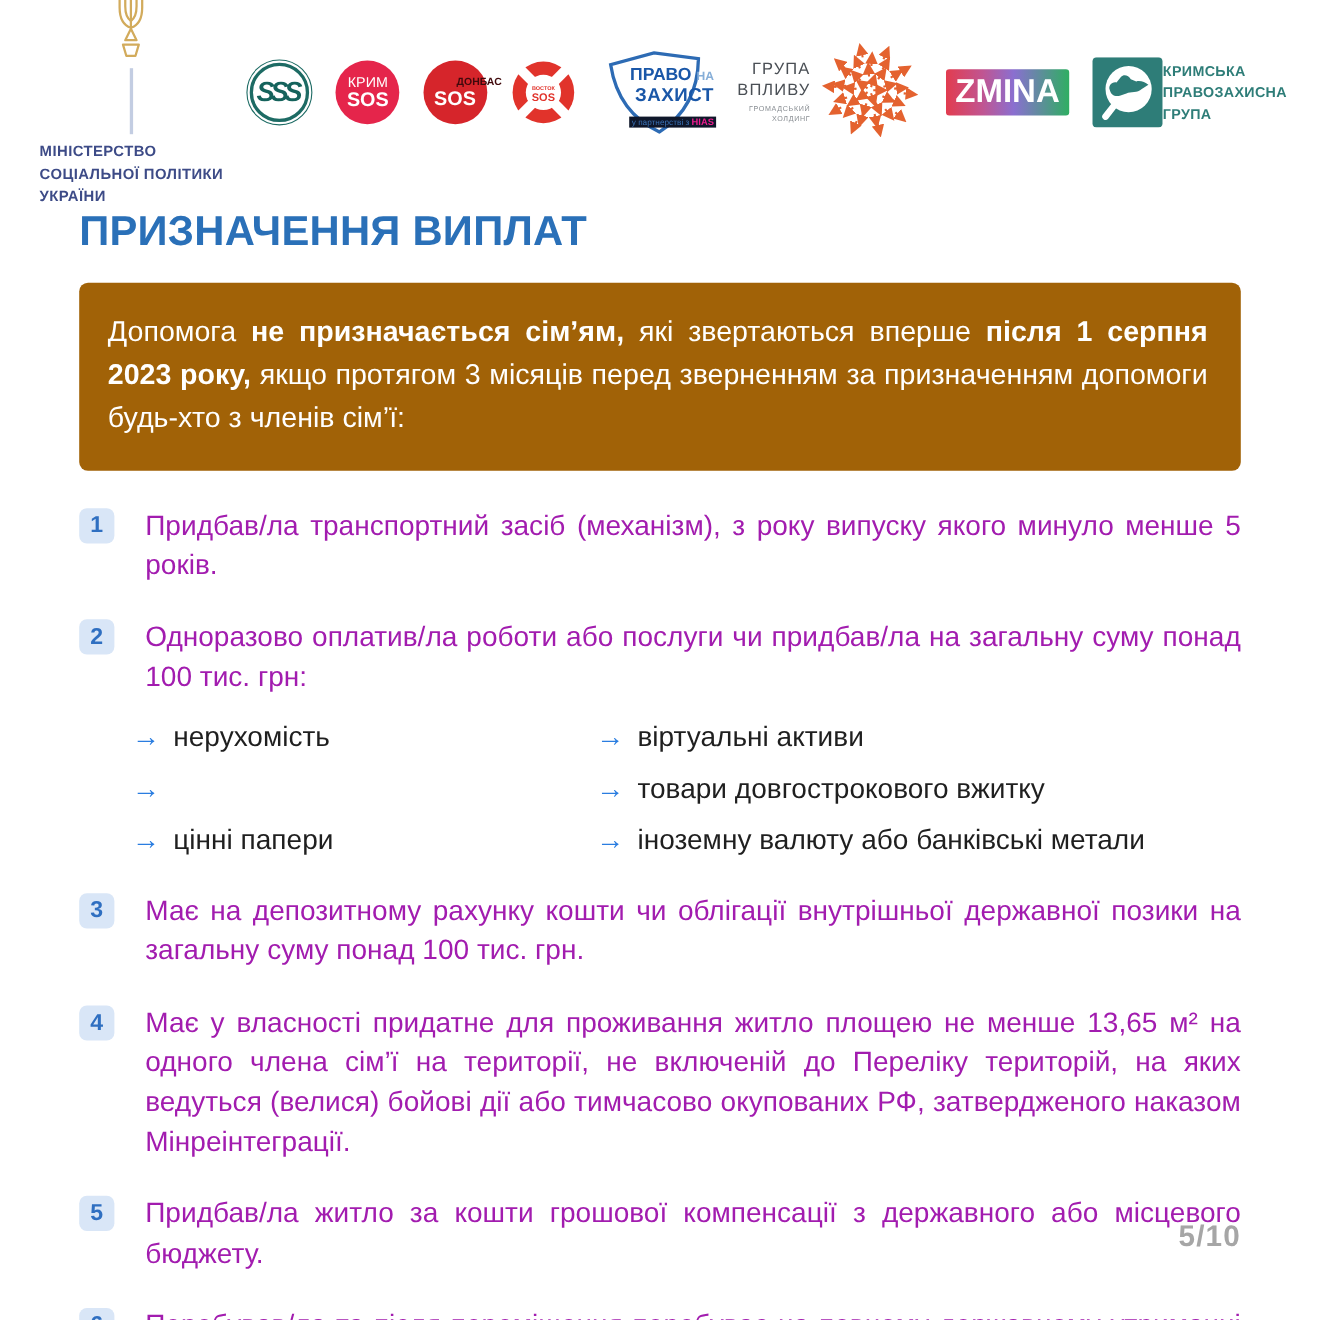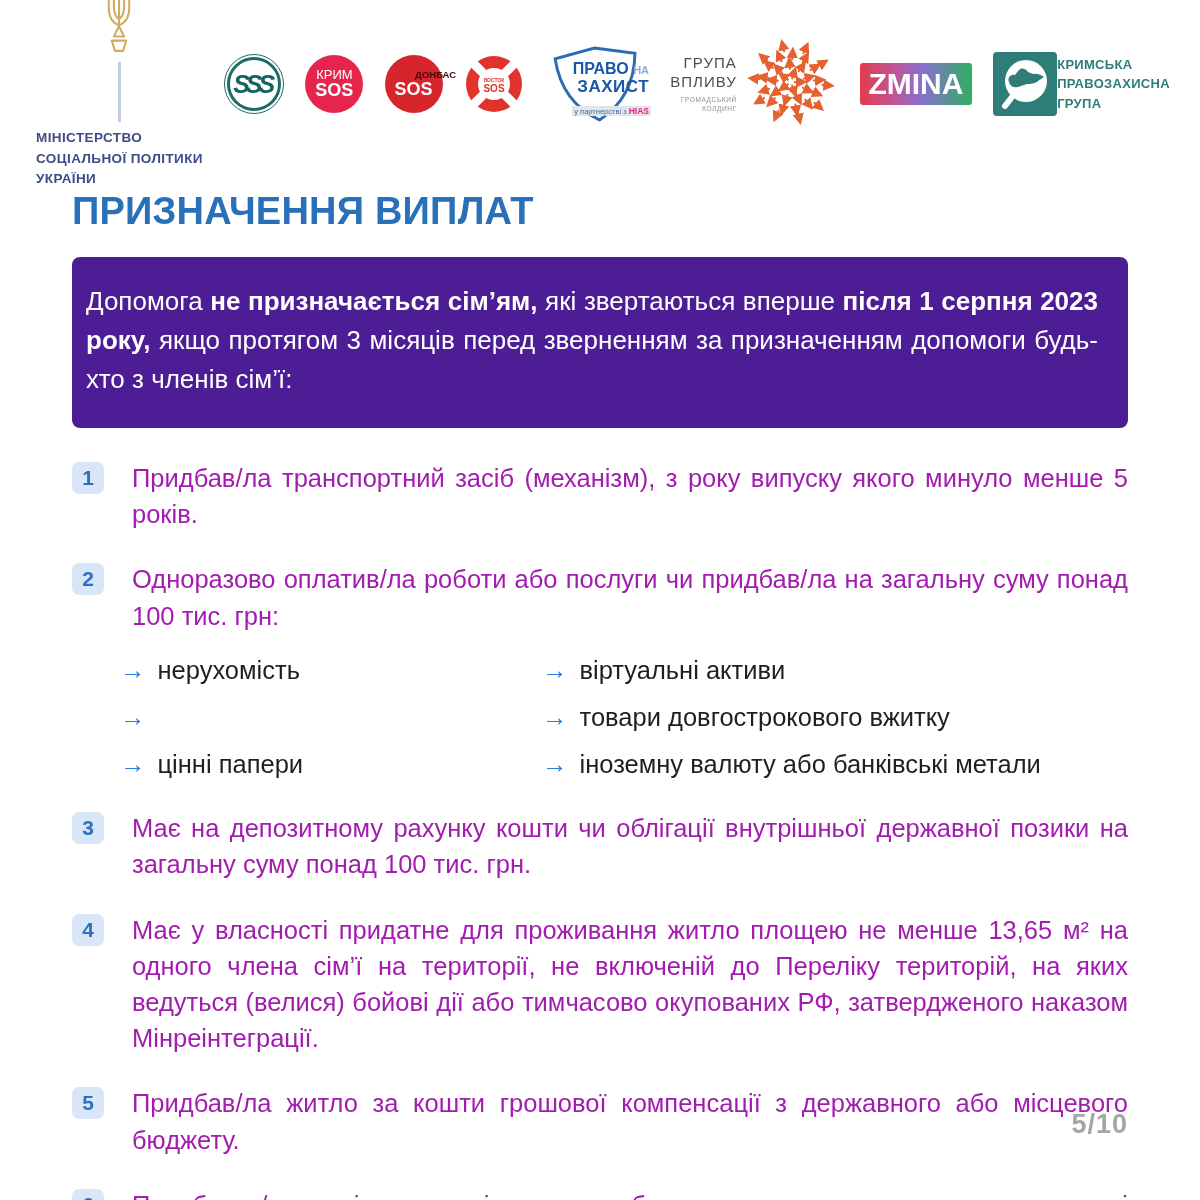--- a/index.html
+++ b/index.html
@@ -49,21 +49,21 @@
   .logo-pravo{width:104px;height:80px;position:relative;}
   .pravo-shield{position:absolute;inset:0;}
   .pravo-text{
     position:absolute;left:0;right:0;top:16px;
     display:flex;flex-direction:column;align-items:flex-end;line-height:1.1;
   }
   .pravo-l1 b{font-size:16px;font-weight:800;color:#1a57a8;}
   .pravo-l1 span{font-size:11px;color:#86aed8;font-weight:700;}
   .pravo-l2{font-size:17px;font-weight:800;color:#1a57a8;letter-spacing:.5px;}
   .pravo-partner{
-    position:absolute;right:-2px;bottom:8px;background:#e5e5e5;padding:0 2px;
+    position:absolute;right:-2px;bottom:8px;background:#0f172a;padding:0 2px;
     font-size:7.5px;color:#3a71b5;white-space:nowrap;
   }
   .pravo-partner b{color:#ec1c8e;font-size:8.5px;}
 
   .logo-hrupa{gap:6px;align-items:center;}
   .hrupa-text{text-align:right;}
   .hrupa-main{font-size:15px;color:#4a4f55;letter-spacing:1px;line-height:1.25;}
   .hrupa-sub{font-size:6.5px;color:#8a8f94;letter-spacing:.6px;line-height:1.5;margin-top:3px;}
 
   .logo-zmina{
@@ -79,22 +79,22 @@
 
   
   .content{position:absolute;left:72px;right:72px;top:190px;}
 
   .page-title{
     font-size:38px;font-weight:800;color:#2a70b8;letter-spacing:.2px;
     margin:0 0 24px 0;
   }
 
   .banner{
-    background:#4c1d95;border-radius:8px;color:#fff;
-    padding:25px 30px 29px 14px;
+    background:#a16207;border-radius:8px;color:#fff;
+    padding:25px 30px 29px 26px;
     font-size:26px;line-height:1.5;text-align:justify;
   }
   .banner b{font-weight:700;}
 
   .items{margin-top:32px;}
   .item{display:flex;gap:16px;margin-bottom:29px;}
   .badge{
     flex:0 0 32px;height:32px;border-radius:7px;margin-top:2px;
     background:#d9e6f7;color:#2f6fc1;font-weight:700;font-size:21px;
     display:flex;align-items:center;justify-content:center;

